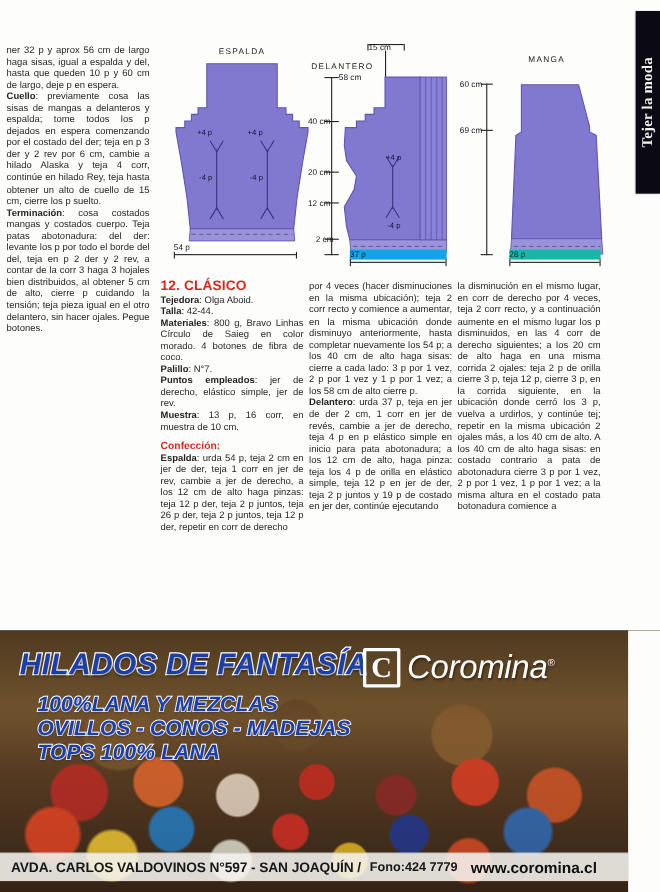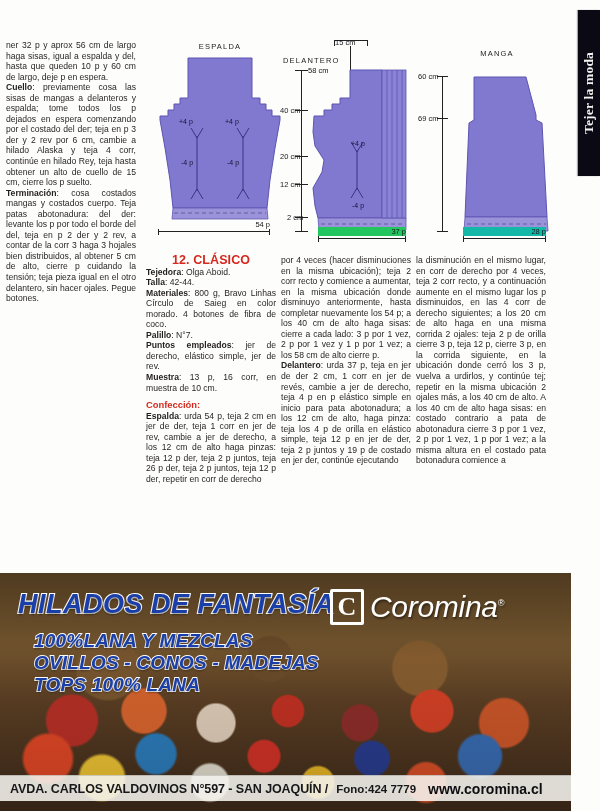--- a/index.html
+++ b/index.html
@@ -62,21 +62,21 @@
     font-size: 7.5px;
     color: #16161c;
     white-space: nowrap;
     font-family: "Liberation Sans", sans-serif;
   }
   .widthlbl {
     position: absolute;
     font-size: 7.5px;
     color: #16161c;
     white-space: nowrap;
-    text-align: right;
+    text-align: left;
   }
   .dartlbl {
     position: absolute;
     font-size: 7px;
     color: #141430;
     white-space: nowrap;
   }
 
   
   #cols {
@@ -101,21 +101,21 @@
   #col4 { left: 410px; top: 215px; }
 
   .col p { margin: 0; text-align: justify; }
   .lead { font-weight: bold; color: #231f20; }
   .hd-red {
     color: #d4291f;
     font-weight: bold;
     font-size: 12.5px;
     letter-spacing: .1px;
     margin-bottom: 1px;
-    text-align: center;
+    text-align: left;
   }
   .sub-red {
     color: #d4291f;
     font-weight: bold;
     font-size: 9.4px;
     text-align: left;
   }
   .spacer { height: 7px; }
 
   
@@ -340,21 +340,21 @@
           <path d="M41,74 L47,84 L53,74" fill="none" stroke="#3b3480" stroke-width="1"></path>
           <path d="M41,130 L47,120 L53,130" fill="none" stroke="#3b3480" stroke-width="1"></path>
         </svg>
       </div>
       <div class="dartlbl" style="left:73px; top:108px;">+4 p</div>
       <div class="dartlbl" style="left:74px; top:170px;">-4 p</div>
 
       <div style="position:absolute;left:40px;top:203px;width:88px;height:7px;border-left:1px solid #222;border-right:1px solid #222;">
         <div style="position:absolute;left:0;top:3px;width:100%;height:1px;background:#222;"></div>
       </div>
-      <div class="widthlbl" style="left:40px; top:195px; width:88px; background:#22c55e;">37 p</div>
+      <div class="widthlbl" style="left:40px; top:195px; width:88px; background:#0ea5e9;">37 p</div>
     </div>
 
     <div class="diag" style="left:266px; width:162px;">
       <div class="diag-title" style="left:0; top:17px;">MANGA</div>
 
       <div style="position:absolute;left:26px;top:44px;width:1px;height:156px;background:#222;"></div>
       <div style="position:absolute;left:21px;top:44px;width:11px;height:1px;background:#222;"></div>
       <div style="position:absolute;left:21px;top:86px;width:11px;height:1px;background:#222;"></div>
       <div style="position:absolute;left:21px;top:199px;width:11px;height:1px;background:#222;"></div>
       <div class="dimtxt" style="left:2px; top:40px;">60 cm</div>

